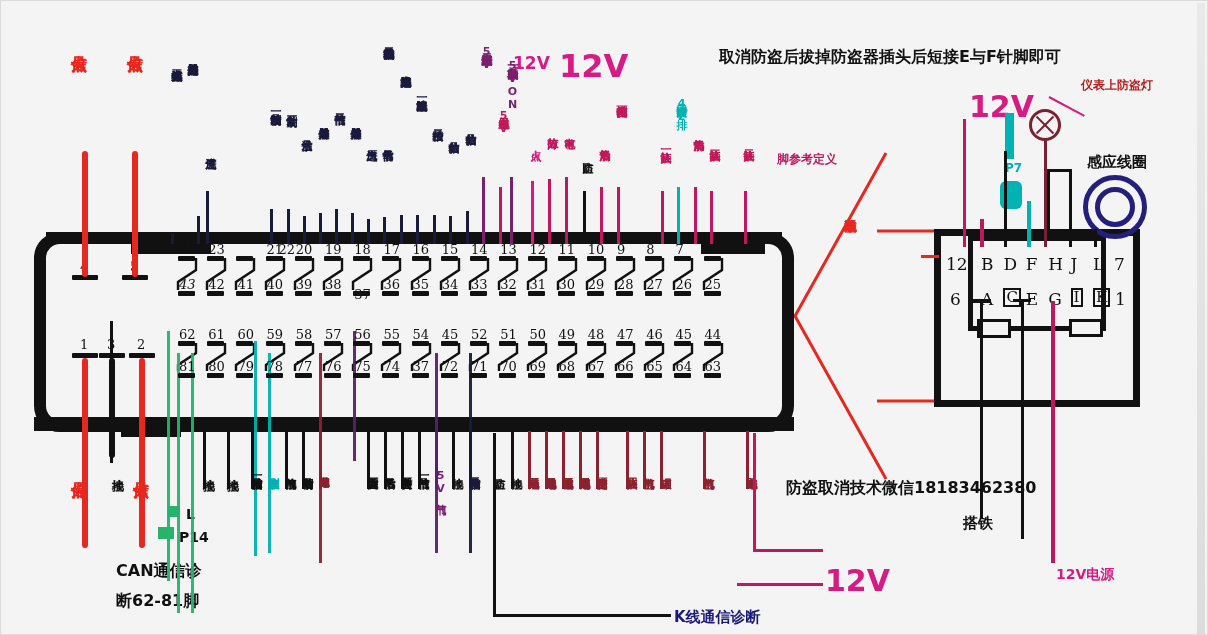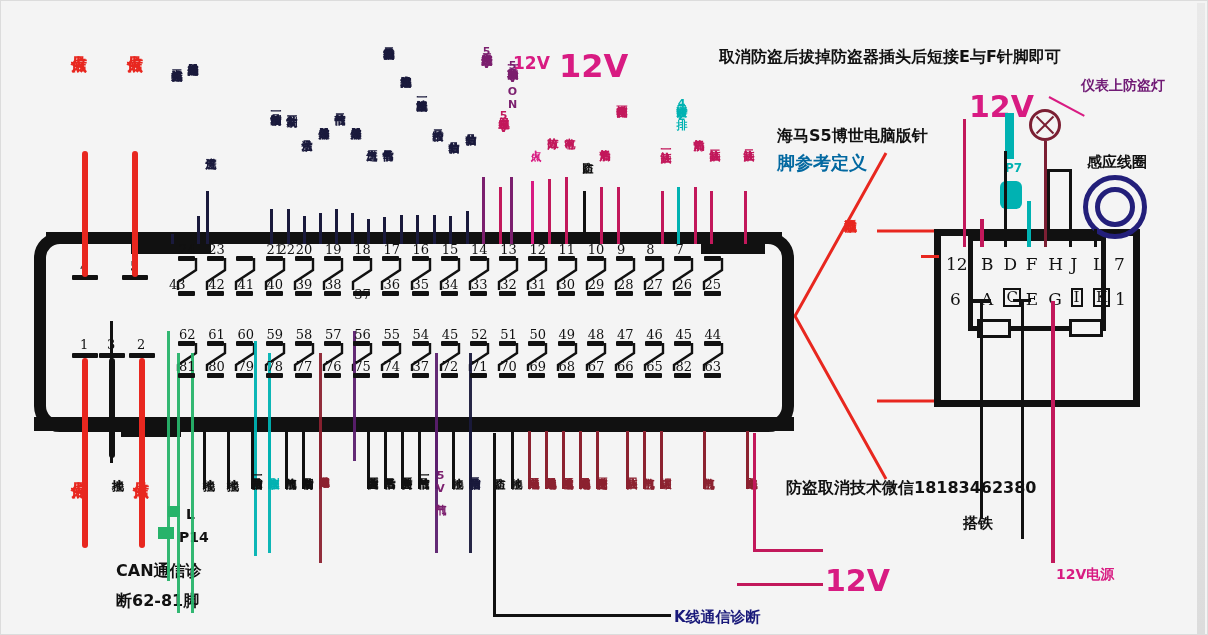--- a/index.html
+++ b/index.html
@@ -116,30 +116,29 @@
     background:linear-gradient(#e9e9e9,#dcdcdc);
   }
 </style>
 </head>
 <body>
 
 <div id="stage">
 
   <div class="htext" style="left:718px;top:46px;font-size:16px;color:#111;">取消防盗后拔掉防盗器插头后短接E与F针脚即可</div>
 
-  <div class="htext" style="left:776px;top:125px;font-size:16px;color:#111;">海马S5博世电脑版针</div>
-  <div class="htext" style="left:776px;top:150px;font-size:18px;color:#0369a1;">脚参考定义</div>
+  <div class="htext" style="left:776px;top:150px;font-size:12px;color:#be185d;">脚参考定义</div>
 
   <div class="htext" style="left:512px;top:52px;font-size:17px;color:#d81b82;">12V</div>
   <div class="htext" style="left:558px;top:46px;font-size:32px;color:#d81b82;">12V</div>
   <div class="htext" style="left:968px;top:88px;font-size:30px;color:#d81b82;">12V</div>
   <div class="htext" style="left:824px;top:562px;font-size:30px;color:#d81b82;">12V</div>
   <div class="wire" style="left:736px;top:582px;width:86px;height:3px;background:#c2185b;"></div>
 
-  <div class="htext" style="left:1080px;top:76px;font-size:14px;color:#701a75;">仪表上防盗灯</div>
+  <div class="htext" style="left:1080px;top:76px;font-size:12px;color:#b91c1c;">仪表上防盗灯</div>
   <div class="arrowline" style="left:1048px;top:95px;width:40px;height:2px;background:#d81b82;transform:rotate(28deg);transform-origin:left center;"></div>
 
   <div class="htext" style="left:1086px;top:152px;font-size:15px;color:#111;">感应线圈</div>
 
   <div class="htext" style="left:281px;top:313px;font-size:14px;color:#f06a6a;">技术热线18183462380</div>
 
   <div class="htext" style="left:785px;top:477px;font-size:16px;color:#111;">防盗取消技术微信18183462380</div>
 
   <div class="htext" style="left:962px;top:513px;font-size:15px;color:#111;">搭铁</div>
   <div class="htext" style="left:1055px;top:565px;font-size:14px;color:#d81b82;">12V电源</div>
@@ -444,21 +443,21 @@
       <div class="pinnum" style="left:586.8px;top:241px;">10</div>
       <div class="pad" style="left:585.8px;top:255px;"></div>
       <div class="pinnum" style="left:616px;top:241px;">9</div>
       <div class="pad" style="left:615px;top:255px;"></div>
       <div class="pinnum" style="left:645.2px;top:241px;">8</div>
       <div class="pad" style="left:644.2px;top:255px;"></div>
       <div class="pinnum" style="left:674.4px;top:241px;">7</div>
       <div class="pad" style="left:673.4px;top:255px;"></div>
       <div class="pinnum" style="left:703.6px;top:241px;">6</div>
       <div class="pad" style="left:702.6px;top:255px;"></div>
-      <div class="pinnum" style="left:168px;top:276px;">43</div>
+      <div class="pinnum" style="left:178px;top:276px;font-style:italic;">43</div>
       <div class="pad" style="left:177px;top:290px;"></div>
       <div class="pinnum" style="left:207.2px;top:276px;">42</div>
       <div class="pad" style="left:206.2px;top:290px;"></div>
       <div class="pinnum" style="left:236.4px;top:276px;">41</div>
       <div class="pad" style="left:235.4px;top:290px;"></div>
       <div class="pinnum" style="left:265.6px;top:276px;">40</div>
       <div class="pad" style="left:264.6px;top:290px;"></div>
       <div class="pinnum" style="left:294.8px;top:276px;">39</div>
       <div class="pad" style="left:293.8px;top:290px;"></div>
       <div class="pinnum" style="left:324px;top:276px;">38</div>
@@ -554,21 +553,21 @@
       <div class="pinnum" style="left:528.4px;top:358px;">69</div>
       <div class="pad" style="left:527.4px;top:372px;"></div>
       <div class="pinnum" style="left:557.5999999999999px;top:358px;">68</div>
       <div class="pad" style="left:556.5999999999999px;top:372px;"></div>
       <div class="pinnum" style="left:586.8px;top:358px;">67</div>
       <div class="pad" style="left:585.8px;top:372px;"></div>
       <div class="pinnum" style="left:616px;top:358px;">66</div>
       <div class="pad" style="left:615px;top:372px;"></div>
       <div class="pinnum" style="left:645.2px;top:358px;">65</div>
       <div class="pad" style="left:644.2px;top:372px;"></div>
-      <div class="pinnum" style="left:674.4px;top:358px;">82</div>
+      <div class="pinnum" style="left:674.4px;top:358px;">64</div>
       <div class="pad" style="left:673.4px;top:372px;"></div>
       <div class="pinnum" style="left:703.6px;top:358px;">63</div>
       <div class="pad" style="left:702.6px;top:372px;"></div>
     </div>
   <div id="top-label-layer">
       <div class="vtext" style="left:70px;top:42px;font-size:16px;color:#e8271f;">点火信号</div>
       <div class="vtext" style="left:126px;top:42px;font-size:16px;color:#e8271f;">点火信号</div>
       <div class="vtext" style="left:170px;top:60px;font-size:11px;color:#1a1a3c;">巡航工作模式选择</div>
       <div class="vtext" style="left:186px;top:54px;font-size:11px;color:#1a1a3c;">或起停真空传感器</div>
       <div class="vtext" style="left:204px;top:148px;font-size:11px;color:#1a1a3c;">进气温度</div>

